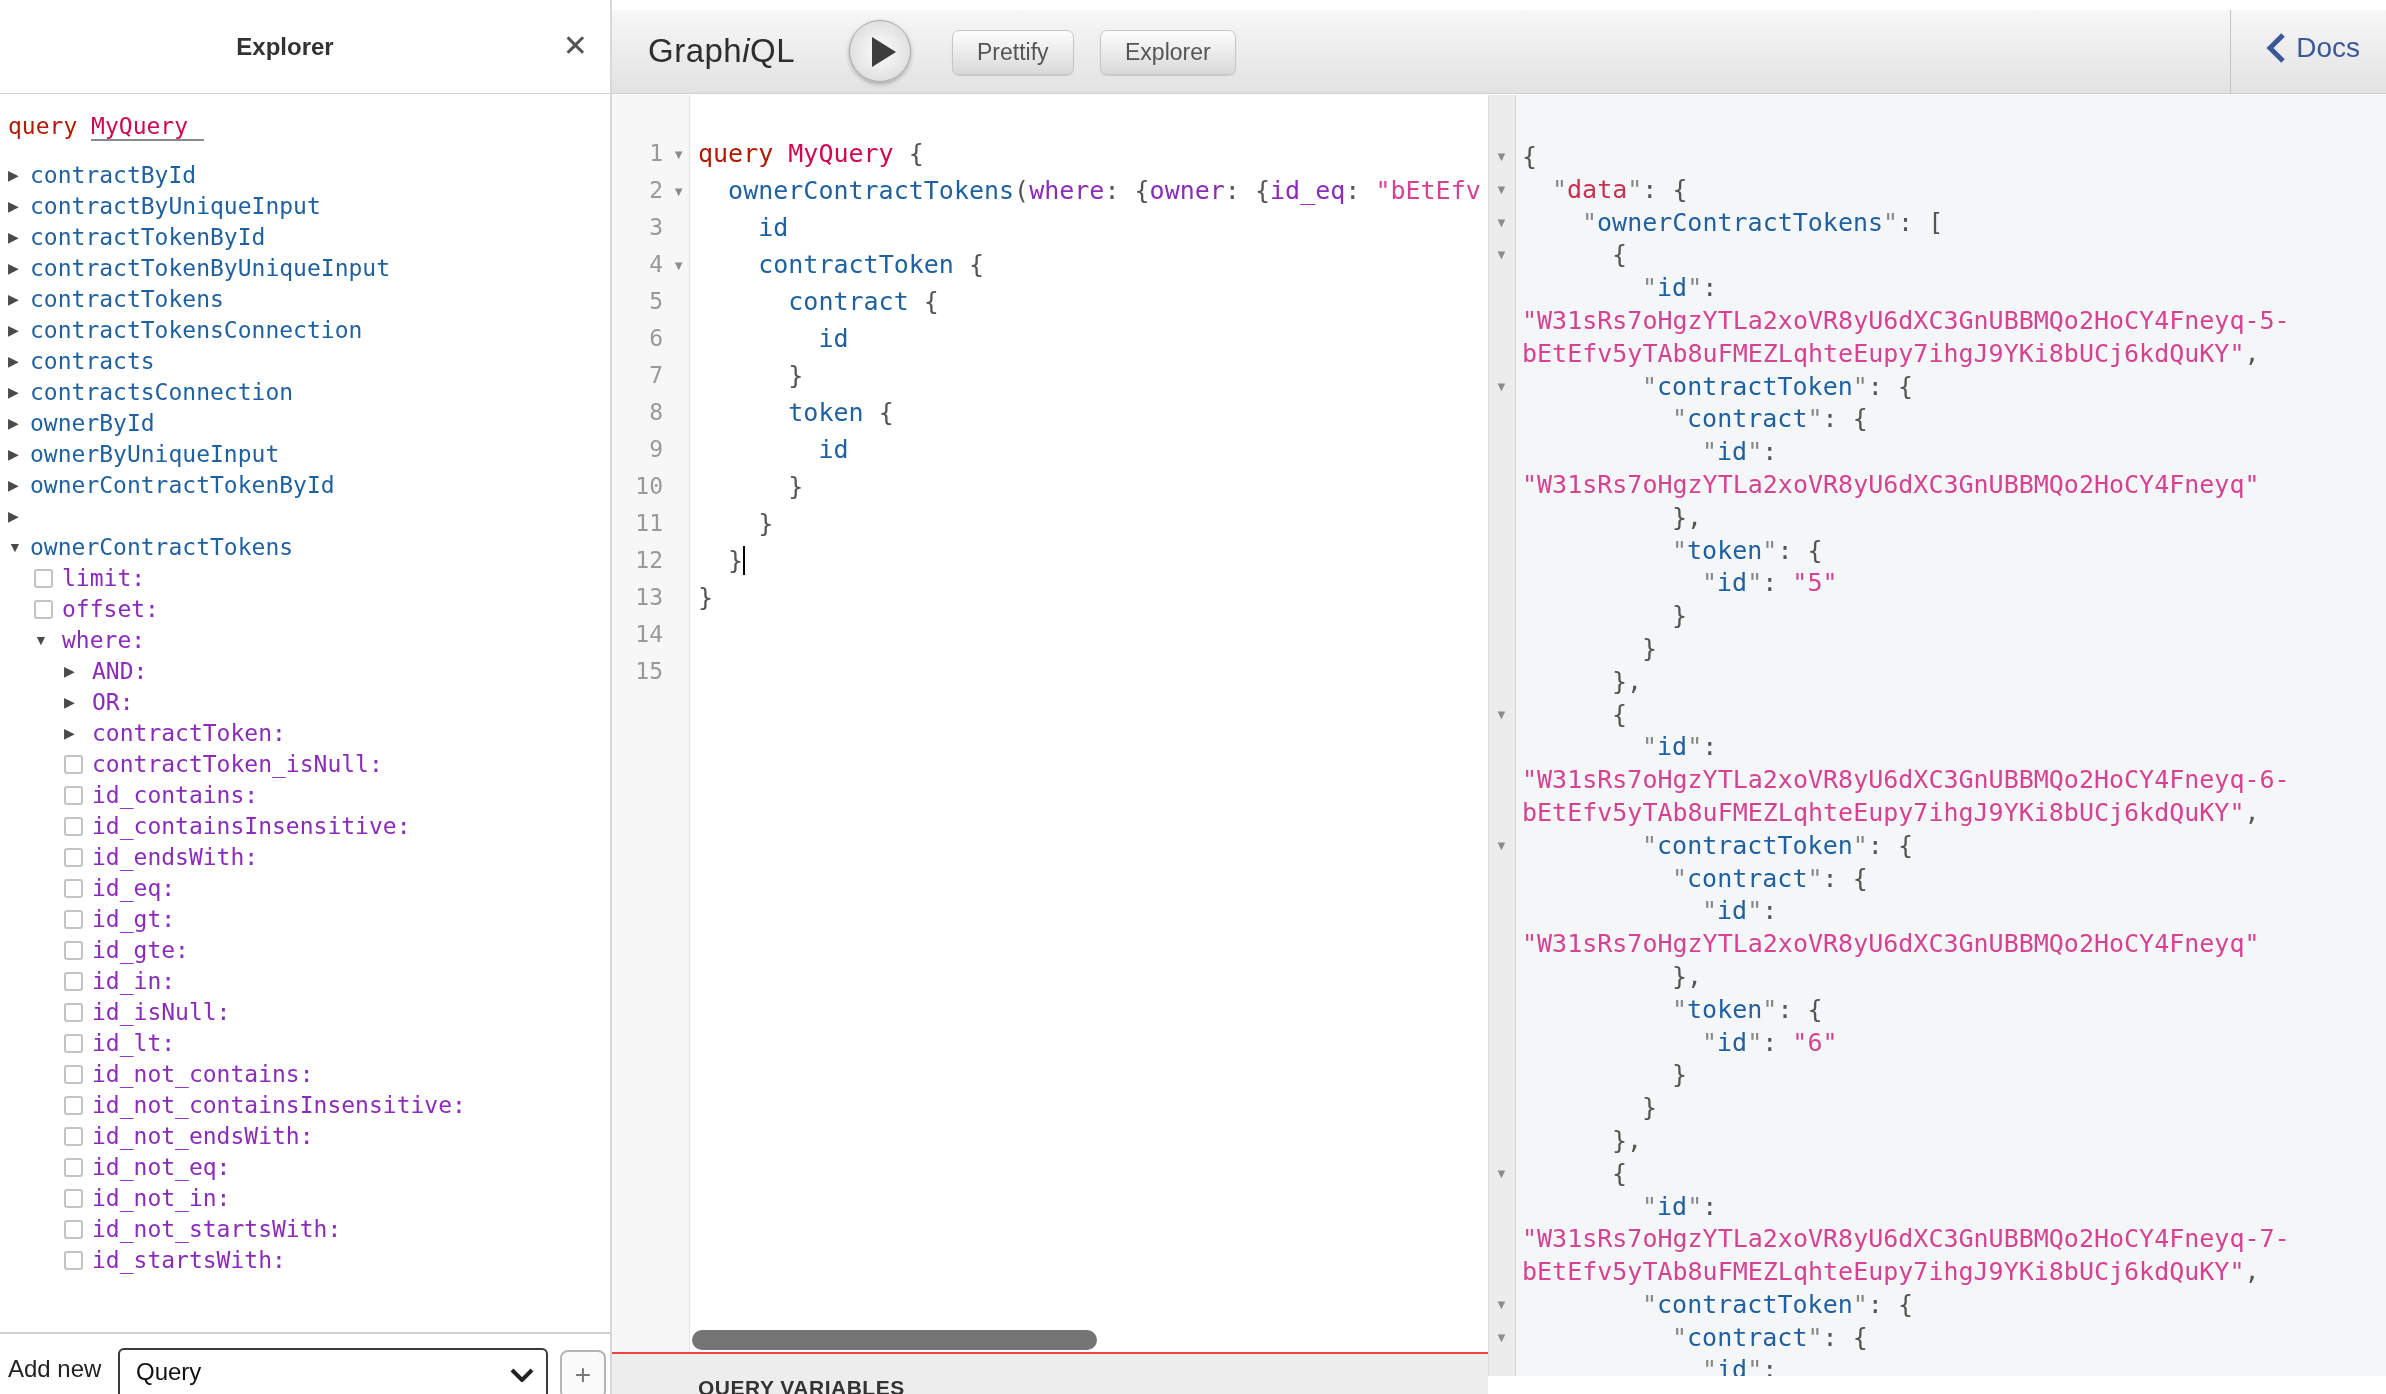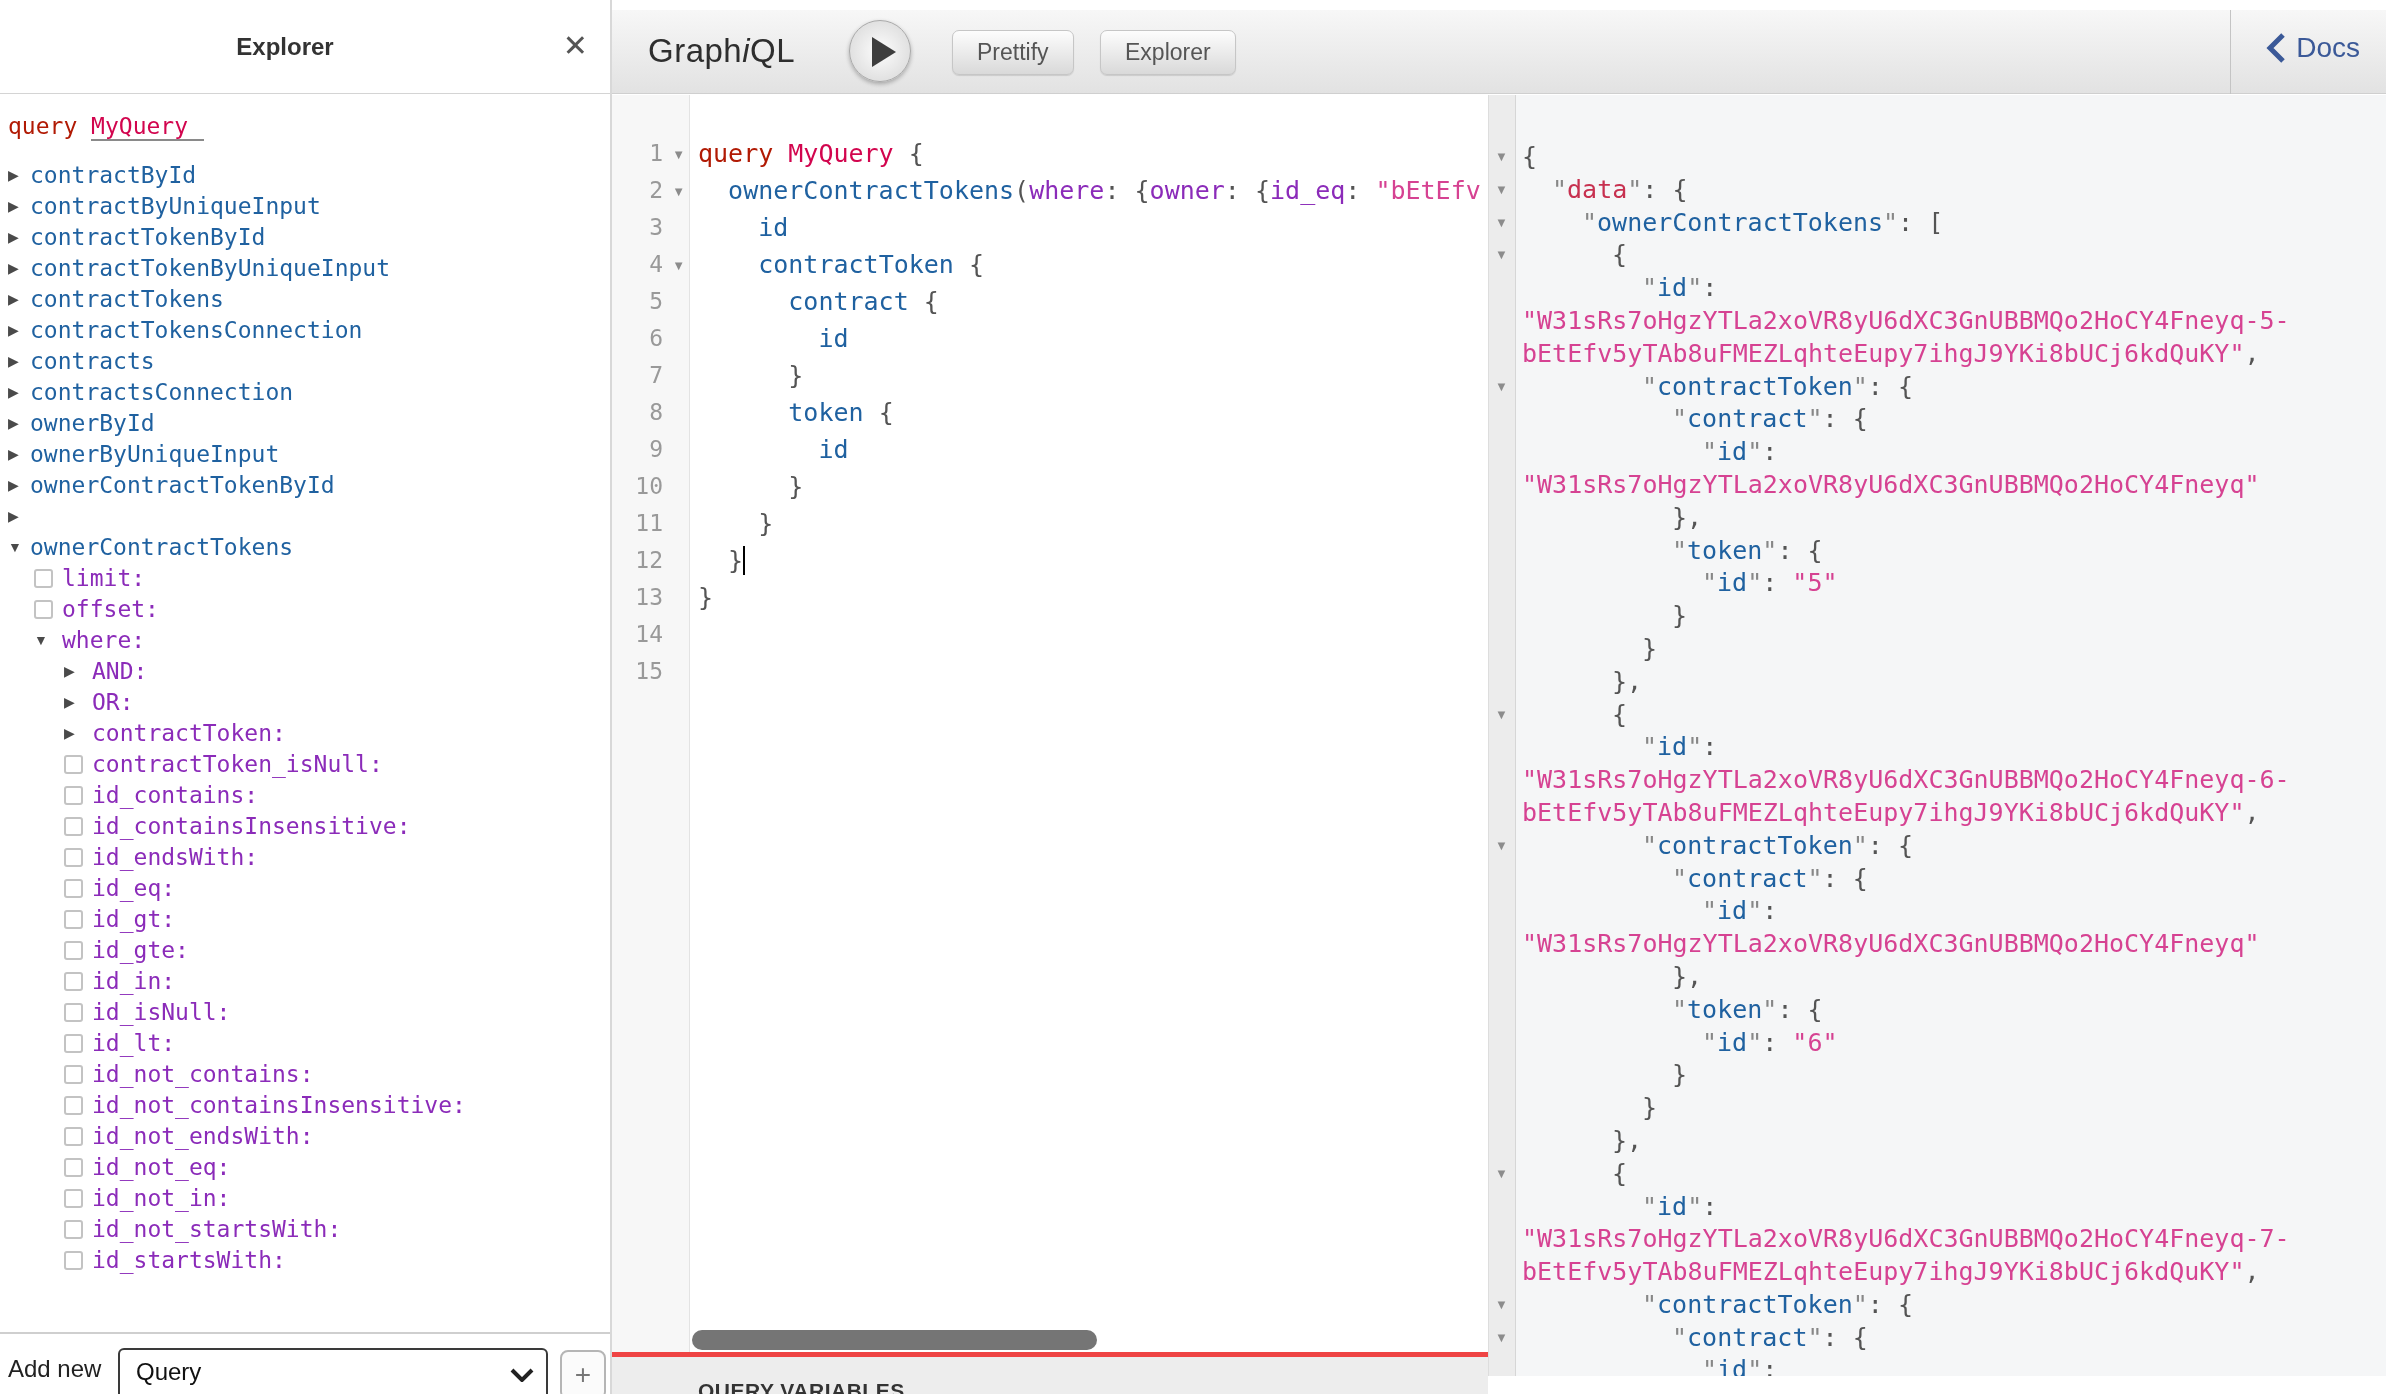--- a/index.html
+++ b/index.html
@@ -51,21 +51,21 @@
   #gutter-lines{padding-top:40px;}
   .grow{height:37px;line-height:37px;position:relative;}
   .grow .lnum{position:absolute;right:26px;font-size:23px;color:#999;font-family:"DejaVu Sans Mono", monospace;}
   .grow .gfold{position:absolute;right:4px;top:1px;font-size:13px;color:#8c8c8c;cursor:pointer;}
   #editor-code{position:absolute;left:79px;top:0;right:0;bottom:0;padding:40px 3px 0 7px;cursor:text;}
   .eline{height:37px;line-height:37px;white-space:pre;font-size:25px;font-family:"DejaVu Sans Mono", monospace;}
   #cursor{position:absolute;left:130px;width:2px;height:29px;background:#000;}
   #hscroll-thumb{position:absolute;left:80px;top:1235px;width:405px;height:20px;border-radius:10px;background:#757575;cursor:pointer;}
 
   
-  #variables-bar{position:absolute;left:612px;top:1352px;width:876px;height:42px;background:#ededed;border-top:5px solid #ef4444;}
+  #variables-bar{position:absolute;left:612px;top:1352px;width:876px;height:42px;background:#ededed;border-top:2px solid #ef4444;}
   #variables-label{position:absolute;left:86px;top:22px;font-size:21px;font-weight:bold;color:#333;letter-spacing:0.5px;}
 
   
   #fold-strip{position:absolute;left:1488px;top:95px;width:28px;height:1281px;background:#ececec;border-left:1px solid #ddd;border-right:1px solid #d6d6d6;}
   .fmark{position:absolute;left:6px;font-size:13px;color:#8c8c8c;cursor:pointer;}
   #results-pane{position:absolute;left:1516px;top:95px;width:870px;height:1281px;background:#f5f6f7;overflow:hidden;padding:46px 0 0 6px;}
   .rrow{line-height:32.8px;white-space:pre;font-size:25px;font-family:"DejaVu Sans Mono", monospace;}
 </style>
 </head>
 <body>

